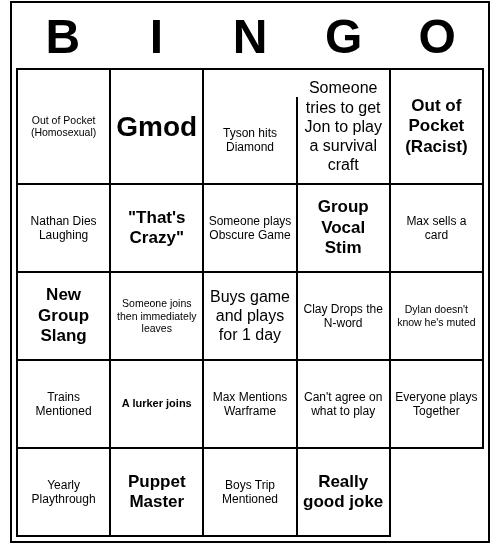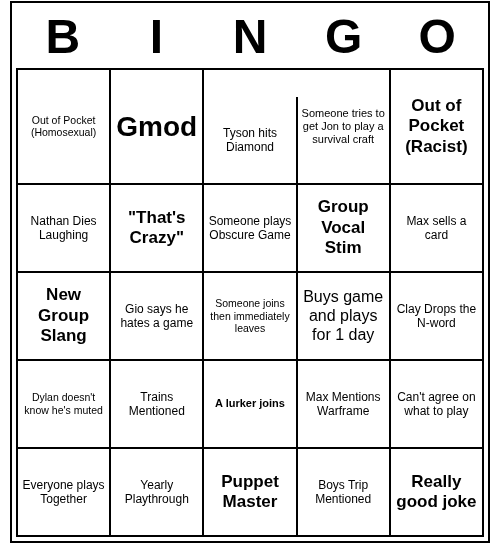--- a/index.html
+++ b/index.html
@@ -57,29 +57,28 @@
     <div class="bingo-header-cell">B</div>
     <div class="bingo-header-cell">I</div>
     <div class="bingo-header-cell">N</div>
     <div class="bingo-header-cell">G</div>
     <div class="bingo-header-cell">O</div>
   </div>
   <div class="bingo-grid" id="bingo-grid">
   <div class="bingo-cell" style="font-size: 10.5px;">Out of Pocket (Homosexual)</div>
       <div class="bingo-cell" style="font-size: 28px; font-weight: bold;">Gmod</div>
       <div class="bingo-cell" style="font-size: 12px; margin-top: 27px;">Tyson hits Diamond</div>
-      <div class="bingo-cell" style="font-size: 11px;">Someone tries to get Jon to play a survival craft</div>
+      <div class="bingo-cell" style="font-size: 16px;">Someone tries to get Jon to play a survival craft</div>
       <div class="bingo-cell" style="font-size: 17px; font-weight: bold;">Out of Pocket (Racist)</div>
       <div class="bingo-cell" style="font-size: 12px;">Nathan Dies Laughing</div>
       <div class="bingo-cell" style="font-size: 17px; font-weight: bold;">"That's Crazy"</div>
       <div class="bingo-cell" style="font-size: 12px;">Someone plays Obscure Game</div>
       <div class="bingo-cell" style="font-size: 17px; font-weight: bold;">Group Vocal Stim</div>
       <div class="bingo-cell" style="font-size: 12px;">Max sells a card</div>
       <div class="bingo-cell" style="font-size: 17px; font-weight: bold;">New Group Slang</div>
-      <div class="bingo-cell" style="font-size: 12px;">Gio says he hates a game</div>
       <div class="bingo-cell" style="font-size: 10.5px;">Someone joins then immediately leaves</div>
       <div class="bingo-cell" style="font-size: 16px;">Buys game and plays for 1 day</div>
       <div class="bingo-cell" style="font-size: 12px;">Clay Drops the N-word</div>
       <div class="bingo-cell" style="font-size: 10.5px;">Dylan doesn't know he's muted</div>
       <div class="bingo-cell" style="font-size: 12px;">Trains Mentioned</div>
       <div class="bingo-cell" style="font-size: 11px; font-weight: bold;">A lurker joins</div>
       <div class="bingo-cell" style="font-size: 12px;">Max Mentions Warframe</div>
       <div class="bingo-cell" style="font-size: 12px;">Can't agree on what to play</div>
       <div class="bingo-cell" style="font-size: 12px;">Everyone plays Together</div>
       <div class="bingo-cell" style="font-size: 12px;">Yearly Playthrough</div>

